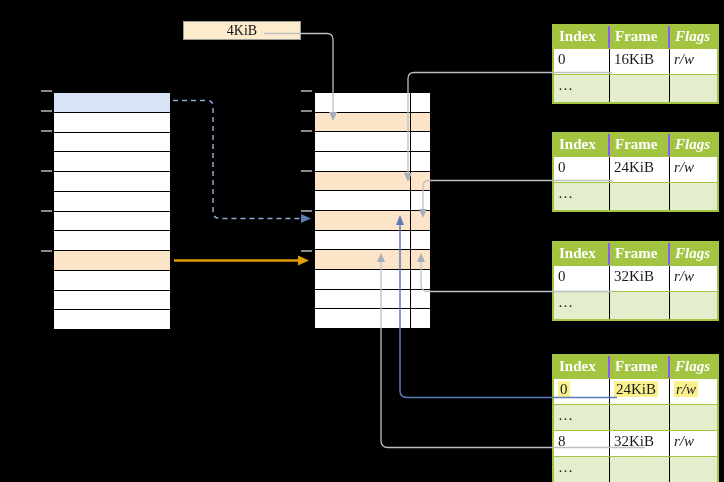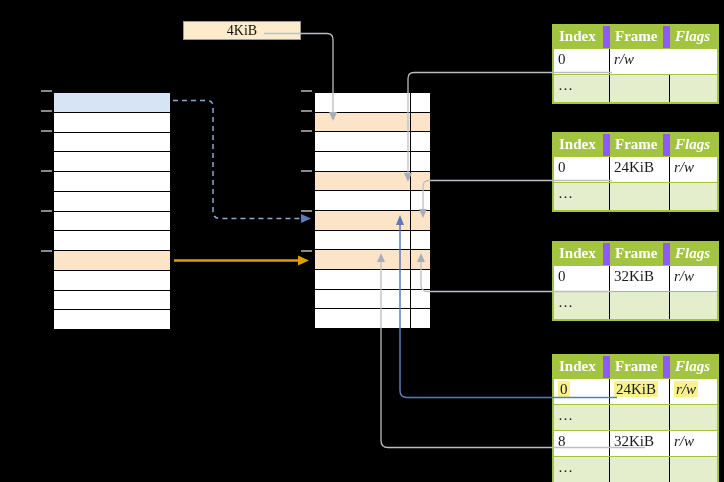--- a/index.html
+++ b/index.html
@@ -21,21 +21,21 @@
   .tick{position:absolute;width:11px;height:2px;background:var(--tick-gray);z-index:1;}
   
   .ptable{position:absolute;left:552px;width:167px;box-sizing:border-box;
     border:2px solid var(--green);background:#fff;z-index:1;}
   .prow{display:flex;}
   .prow.phead{height:22px;background:var(--green);}
   .prow.pbody{height:25px;border-top:1px solid var(--green);background:#fff;}
   .prow.dots{background:var(--green-light);}
   .pcell{box-sizing:border-box;padding:2px 0 0 4px;font-size:15px;color:#1a1a1a;
     overflow:hidden;white-space:nowrap;}
-  .phead .pcell{color:#fff;font-weight:bold;padding-left:5px;border-right:7px solid #8b5cf6;}
+  .phead .pcell{color:#fff;font-weight:bold;padding-left:5px;border-right:2px solid #8b5cf6;}
   .pbody .pcell{border-right:1px solid #000;}
   .prow .pcell:last-child{border-right:none;font-style:italic;}
   .hl{background:var(--yellow);padding:0 2px;}
   
   svg.arrows{position:absolute;left:0;top:0;z-index:5;pointer-events:none;}
   .line-gray{stroke:var(--line-gray);stroke-width:1.3;fill:none;}
   .head-gray{fill:var(--head-gray);stroke:none;}
   .line-blue{stroke:var(--arrow-blue);stroke-width:1.5;fill:none;}
   .head-blue{fill:var(--arrow-blue);stroke:none;}
   .line-dash{stroke:var(--arrow-blue-dash);stroke-width:1.5;stroke-dasharray:5 4;fill:none;}
@@ -84,20 +84,21 @@
 
   <div id="ptables">
       <div class="ptable" style="top: 24px;">
         <div class="prow phead">
           <div class="pcell" style="width: 56px;">Index</div>
           <div class="pcell" style="width: 60px;">Frame</div>
           <div class="pcell" style="width: 47px;">Flags</div>
         </div>
         <div class="prow pbody">
           <div class="pcell" style="width: 56px;">0</div>
+          <div class="pcell" style="width: 60px;">16KiB</div>
           <div class="pcell" style="width: 47px;">r/w</div>
         </div>
         <div class="prow pbody dots" style="height: 27px;">
           <div class="pcell" style="width: 56px;">…</div>
           <div class="pcell" style="width: 60px;"></div>
           <div class="pcell" style="width: 47px;"></div>
         </div>
       </div>
       <div class="ptable" style="top: 132px;">
         <div class="prow phead">

